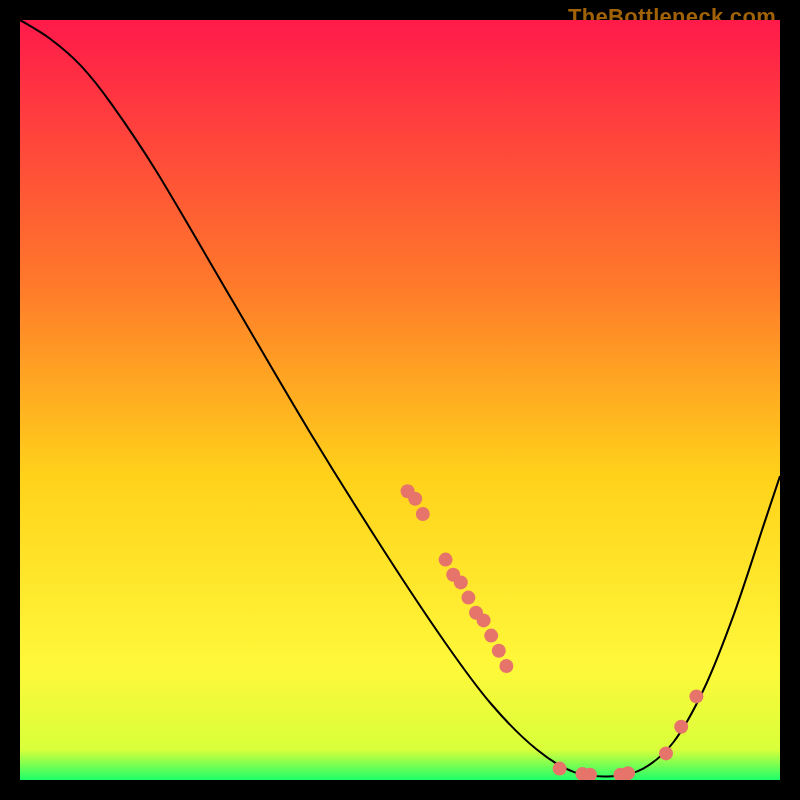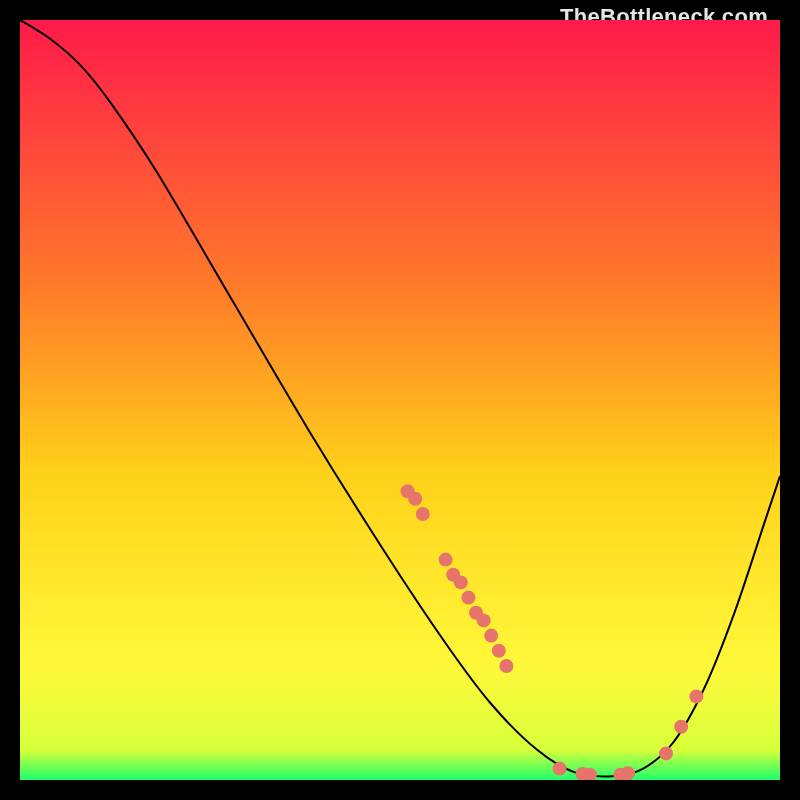--- a/index.html
+++ b/index.html
@@ -1,19 +1,19 @@
 <!DOCTYPE html>
 <html><head>
 <meta charset="utf-8">
 <style>
   * { margin: 0; padding: 0; box-sizing: border-box; }
   html, body { width: 800px; height: 800px; background: #000; font-family: Arial, sans-serif; }
   .container { position: relative; width: 800px; height: 800px; background: #000; }
   .plot-area { position: absolute; left: 20px; top: 20px; width: 760px; height: 760px; }
-  .watermark { position: absolute; top: 4px; right: 32px; color: #e5e5e5; font-size: 22px; font-weight: bold; letter-spacing: 0.3px; }
+  .watermark { position: absolute; top: 4px; right: 24px; color: #a16207; font-size: 22px; font-weight: bold; letter-spacing: 0.3px; }
   svg { display: block; }
 </style>
 </head>
 <body>
 
 <div class="container">
   <div class="watermark">TheBottleneck.com</div>
   <div class="plot-area">
     <svg id="chart-svg" width="760" height="760" viewBox="0 0 760 760">
       <defs>

